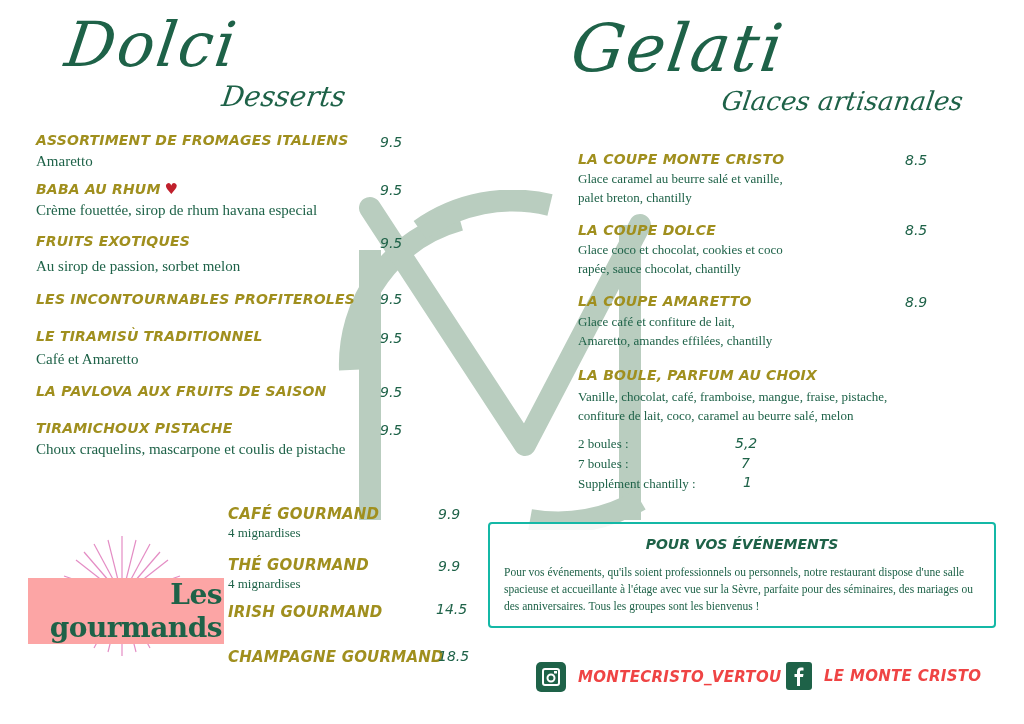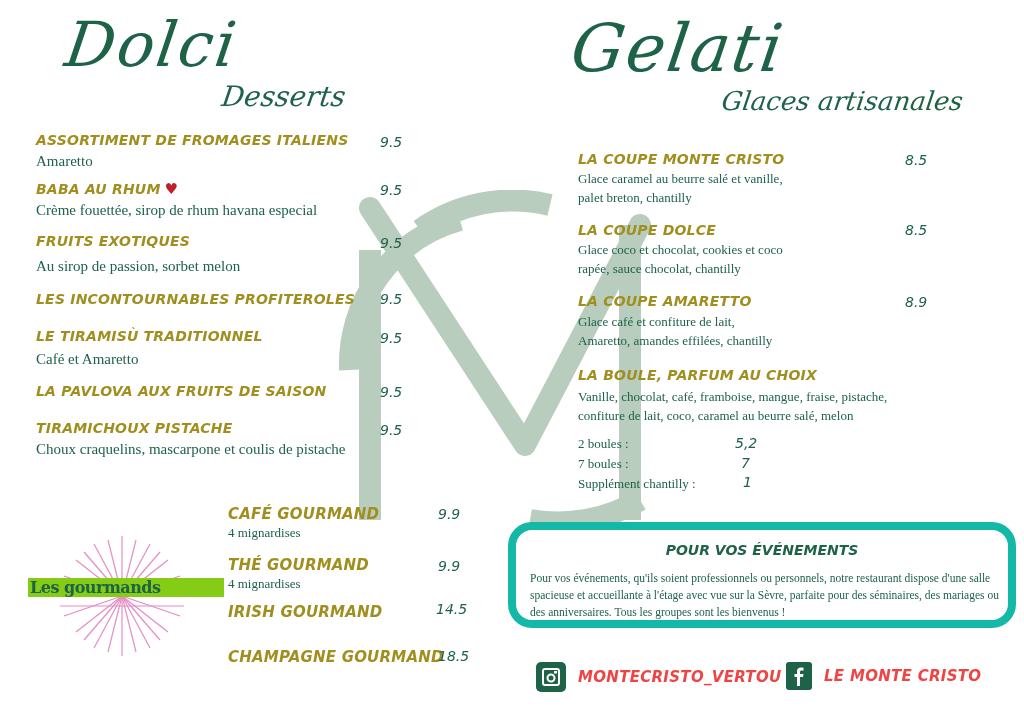--- a/index.html
+++ b/index.html
@@ -15,25 +15,25 @@
   .sub-glaces { left: 722px; top: 86px; font-size: 26px; transform: skewX(-8deg); }
 
   .item { position: absolute; z-index: 2; }
   .name { font-family: "DejaVu Sans", sans-serif; font-style: italic; font-weight: bold; color: #a08f1e; font-size: 14px; text-transform: uppercase; letter-spacing: 0.2px; white-space: nowrap; }
   .desc { font-family: "Liberation Serif", serif; color: #1e6248; font-size: 15px; line-height: 20px; white-space: nowrap; }
   .desc.sm { font-size: 13px; line-height: 19px; }
   .price { position: absolute; font-family: "DejaVu Sans", sans-serif; font-style: italic; color: #1e6248; font-size: 14px; z-index: 2; }
   .heart { color: #c0202c; font-style: normal; font-size: 15px; margin-left: 4px; }
 
   .logo { position: absolute; left: 24px; top: 534px; width: 196px; height: 124px; z-index: 2; }
-  .logo-text { position: absolute; left: 4px; top: 44px; width: 196px; text-align: left; font-family: "DejaVu Serif", serif; font-weight: bold; font-size: 16px; color: #1e6248; letter-spacing: -0.5px; background: #84cc16; padding: 0 2px; }
+  .logo-text { position: absolute; left: 4px; top: 44px; width: 196px; text-align: right; font-family: "DejaVu Serif", serif; font-weight: bold; font-size: 28px; color: #1e6248; letter-spacing: -0.5px; background: #fca5a5; padding: 0 2px; }
 
   .boule-row { position: absolute; font-family: "Liberation Serif", serif; font-size: 13px; color: #1e6248; z-index: 2; }
 
-  .events-box { position: absolute; left: 508px; top: 522px; width: 508px; height: 106px; border: 8px solid #14b8a6; border-radius: 24px; z-index: 2; background: rgba(255,255,255,0.85); }
+  .events-box { position: absolute; left: 488px; top: 522px; width: 508px; height: 106px; border: 2px solid #14b8a6; border-radius: 4px; z-index: 2; background: rgba(255,255,255,0.85); }
   .events-title { position: absolute; left: 0; top: 12px; width: 100%; text-align: center; font-family: "DejaVu Sans", sans-serif; font-style: italic; font-weight: bold; font-size: 14px; color: #1e6248; text-transform: uppercase; }
   .events-text { position: absolute; left: 14px; top: 40px; width: 482px; font-family: "Liberation Serif", serif; font-size: 11.5px; line-height: 17px; color: #1e6248; }
 
   .social { position: absolute; top: 662px; display: flex; align-items: center; z-index: 2; }
   .social-icon { width: 30px; height: 30px; background: #1e6248; border-radius: 5px; display: flex; align-items: center; justify-content: center; margin-right: 12px; }
   .social-label { font-family: "DejaVu Sans", sans-serif; font-style: italic; font-weight: bold; font-size: 15px; color: #ef4444; text-transform: uppercase; letter-spacing: 0.3px; }
 </style>
 </head>
 <body>
 

